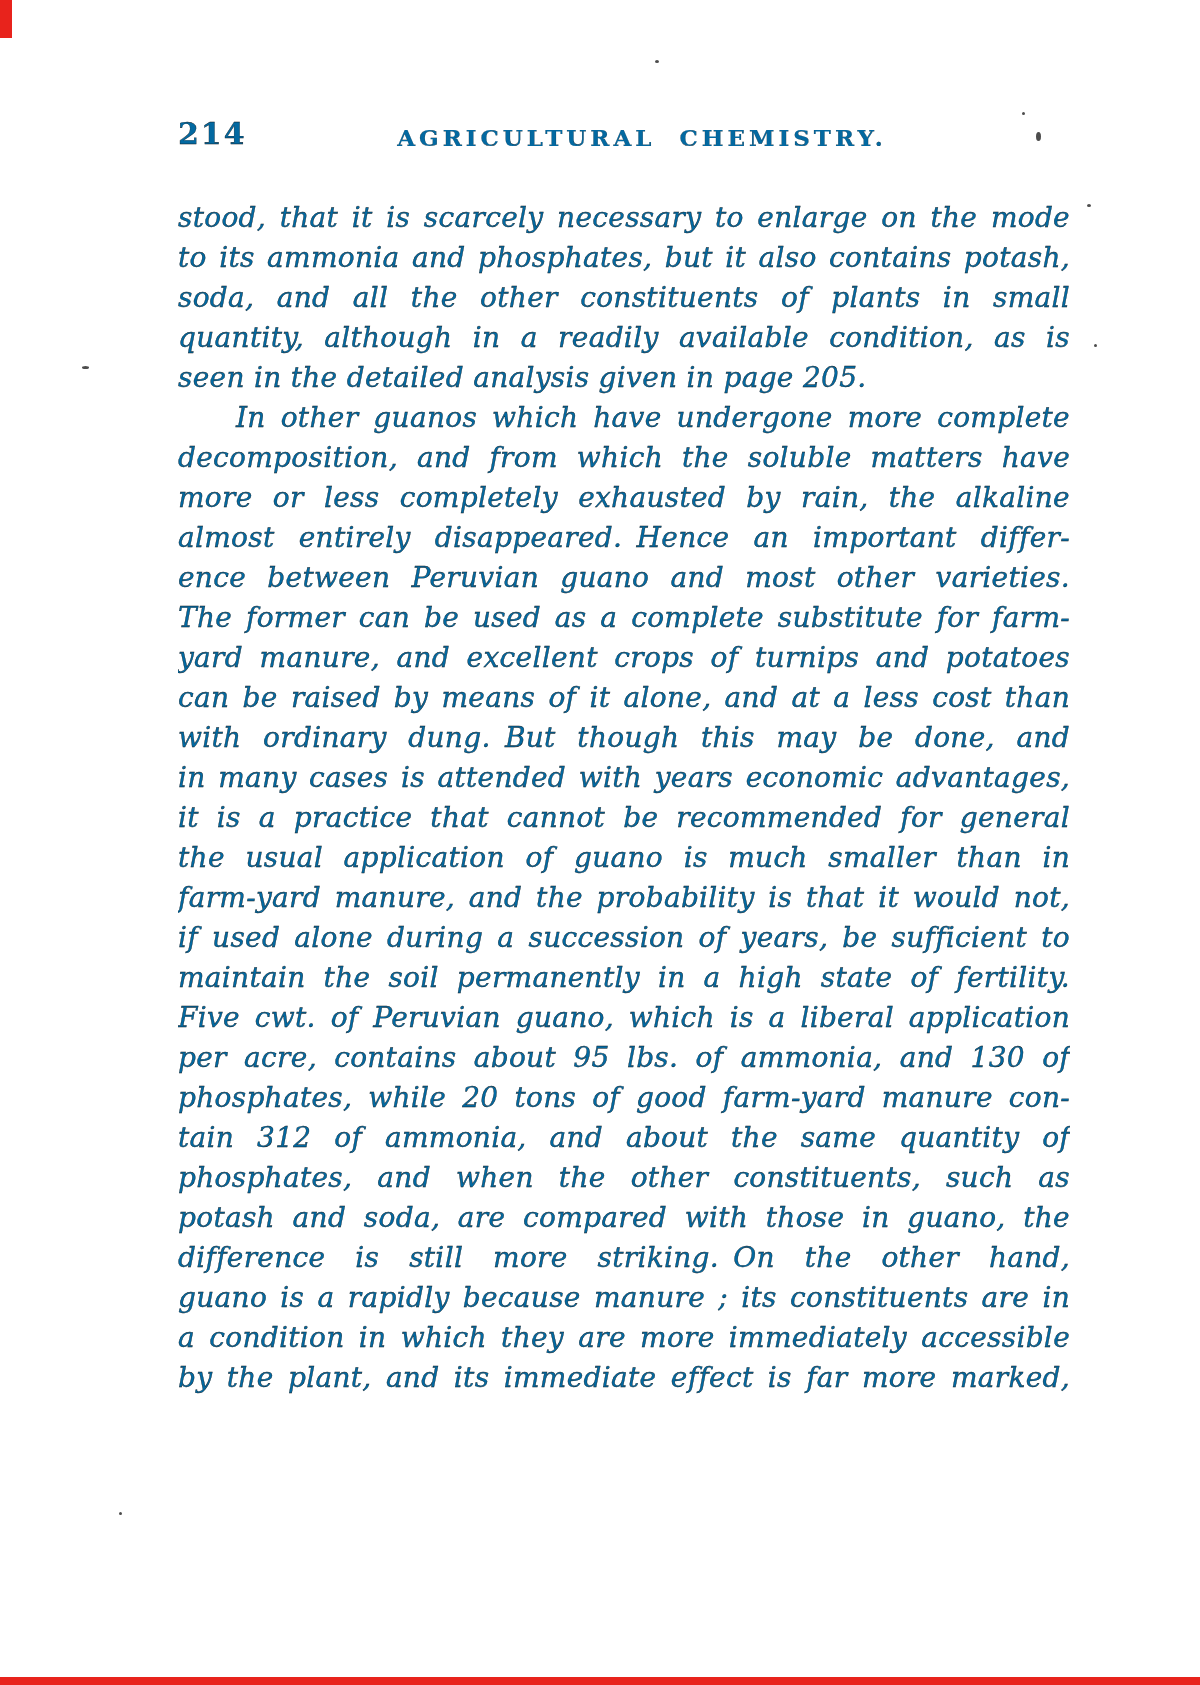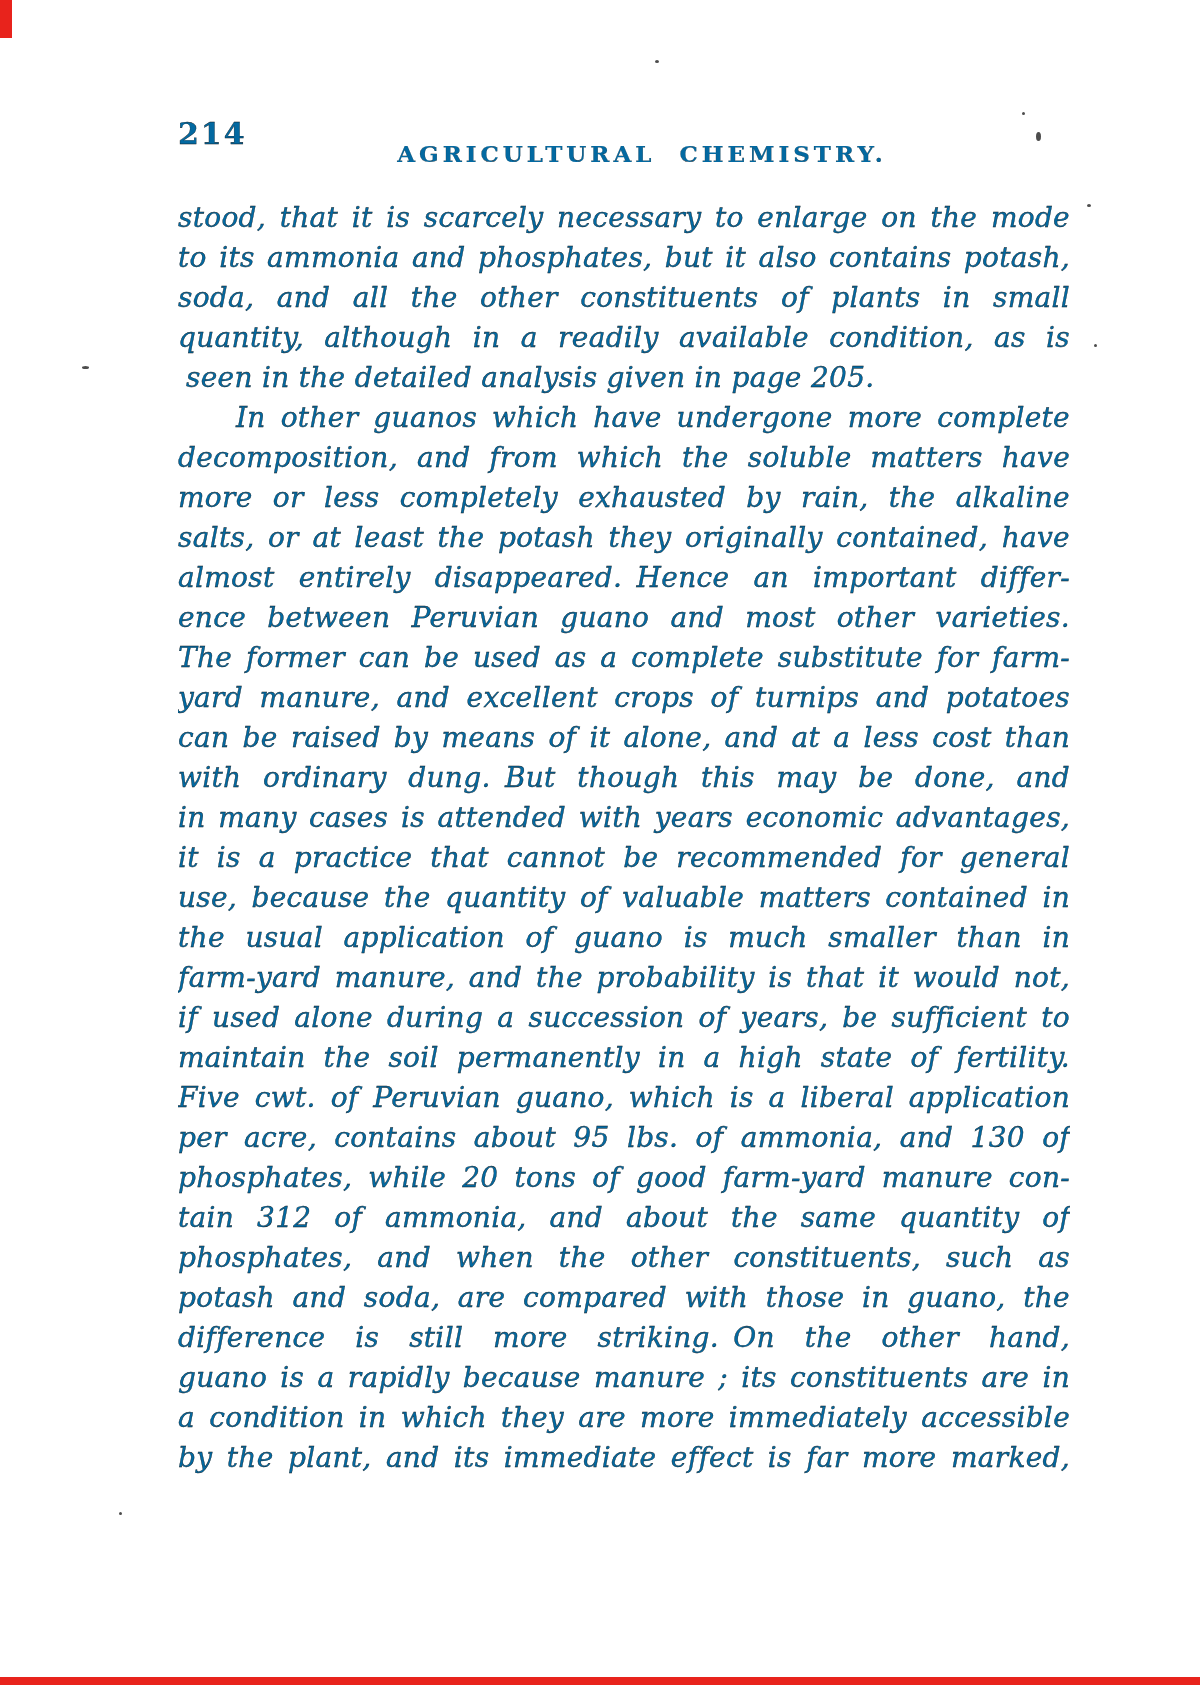--- a/index.html
+++ b/index.html
@@ -34,21 +34,20 @@
   }
   .runhead {
     position: absolute;
     left: 197px; top: 124px;
     width: 890px;
     text-align: center;
     font-size: 23px;
     font-weight: 700;
     letter-spacing: 4px;
     word-spacing: 12px;
-    margin-top: 16px;
     -webkit-text-stroke: 0.2px #161616;
   }
   
   .textblock {
     position: absolute;
     left: 178px; top: 198px;
     width: 892px;
     font-size: 28px;
     letter-spacing: 0.3px;
     -webkit-text-stroke: 0.35px #161616;
@@ -56,21 +55,21 @@
   .line {
     height: 40px;
     line-height: 40px;
     overflow: hidden;
     text-align: justify;
     text-align-last: justify;
     white-space: normal;
     font-style: italic;
   }
   .line.indent { padding-left: 58px; }
-  .line.para-end { text-align-last: left; margin-left: 8px; }
+  .line.para-end { text-align-last: left; }
   .speck {
     position: absolute;
     border-radius: 50%;
   }
 </style>
 </head>
 <body>
 
 <div class="page">
 
@@ -83,30 +82,28 @@
 
   <div class="textblock" id="body">
       <div class="line">stood, that it is scarcely necessary to enlarge on the mode</div>
       <div class="line">to its ammonia and phosphates, but it also contains potash,</div>
       <div class="line">soda, and all the other constituents of plants in small</div>
       <div class="line">quantity, although in a readily available condition, as is</div>
       <div class="line para-end">seen in the detailed analysis given in page 205.</div>
       <div class="line indent">In other guanos which have undergone more complete</div>
       <div class="line">decomposition, and from which the soluble matters have been</div>
       <div class="line">more or less completely exhausted by rain, the alkaline</div>
-      <div class="line">salts, or at least the potash they originally contained, have</div>
       <div class="line">almost entirely disappeared. Hence an important differ-</div>
       <div class="line">ence between Peruvian guano and most other varieties.</div>
       <div class="line">The former can be used as a complete substitute for farm-</div>
       <div class="line">yard manure, and excellent crops of turnips and potatoes</div>
       <div class="line">can be raised by means of it alone, and at a less cost than</div>
       <div class="line">with ordinary dung. But though this may be done, and</div>
       <div class="line">in many cases is attended with years economic advantages,</div>
       <div class="line">it is a practice that cannot be recommended for general</div>
-      <div class="line">use, because the quantity of valuable matters contained in</div>
       <div class="line">the usual application of guano is much smaller than in</div>
       <div class="line">farm-yard manure, and the probability is that it would not,</div>
       <div class="line">if used alone during a succession of years, be sufficient to</div>
       <div class="line">maintain the soil permanently in a high state of fertility.</div>
       <div class="line">Five cwt. of Peruvian guano, which is a liberal application</div>
       <div class="line">per acre, contains about 95 lbs. of ammonia, and 130 of</div>
       <div class="line">phosphates, while 20 tons of good farm-yard manure con-</div>
       <div class="line">tain 312 of ammonia, and about the same quantity of</div>
       <div class="line">phosphates, and when the other constituents, such as</div>
       <div class="line">potash and soda, are compared with those in guano, the</div>

